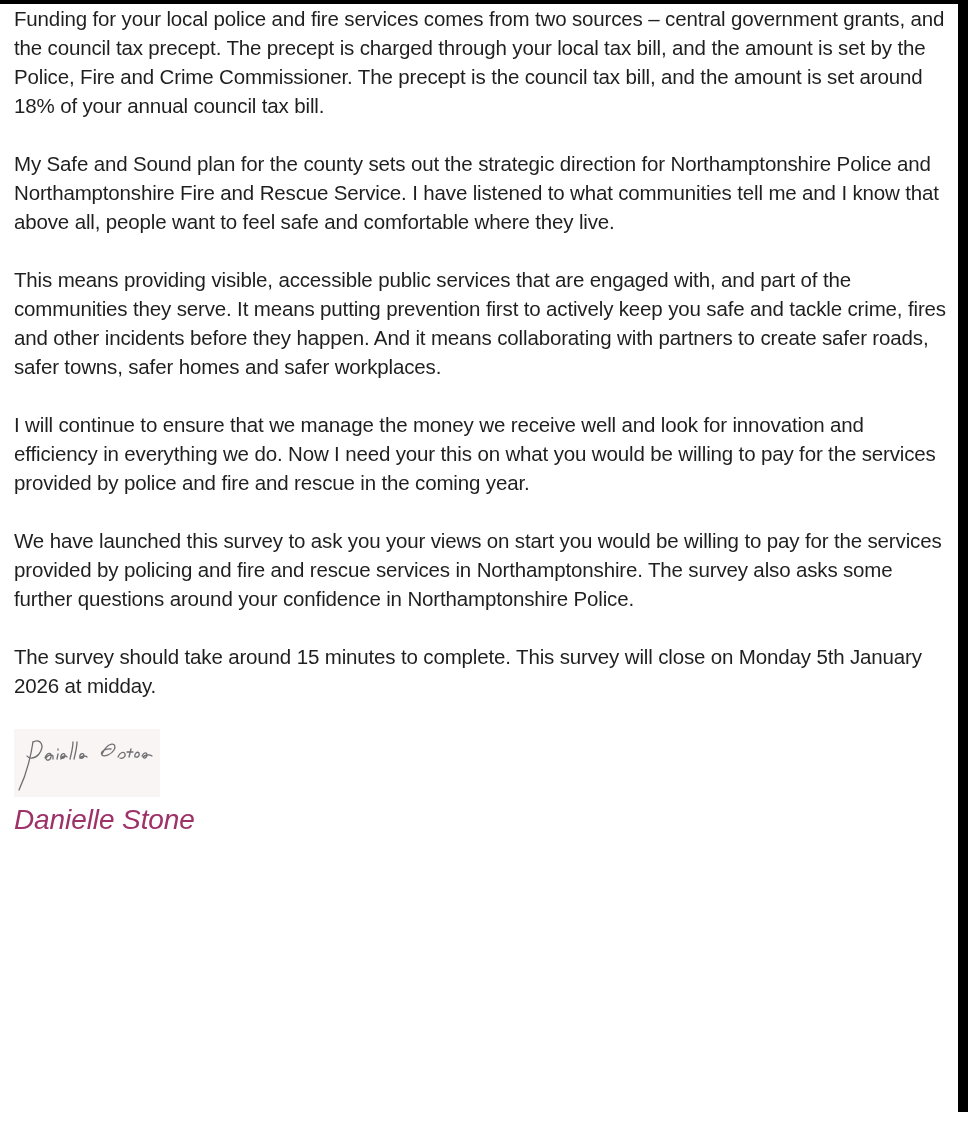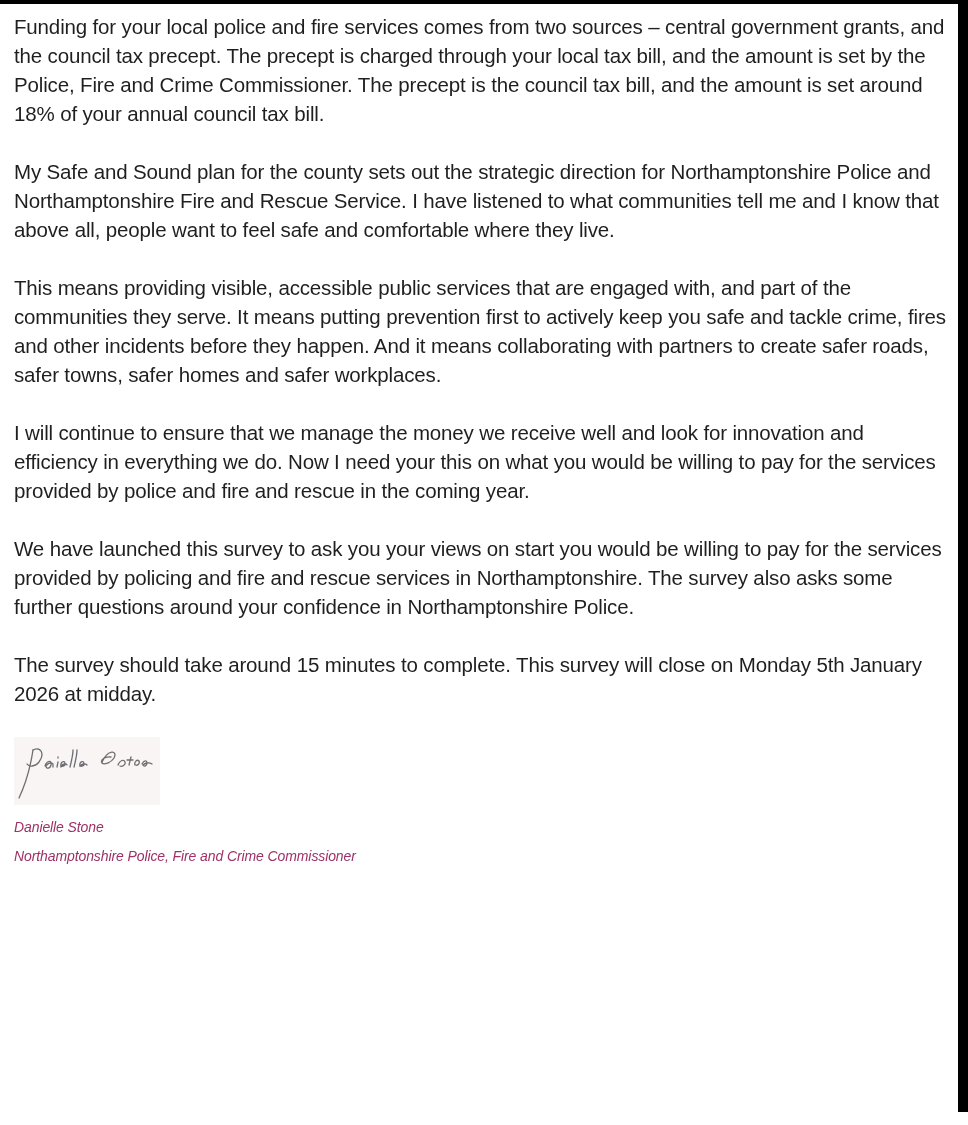--- a/index.html
+++ b/index.html
@@ -24,39 +24,39 @@
     background:#000000;
   }
   .right-edge{
     position:absolute;
     top:0;right:0;
     width:10px;height:1112px;
     background:#000000;
   }
   .content{
     position:absolute;
-    top:12px;left:14px;
+    top:4px;left:14px;
     width:936px;
   }
   .content p{
     font-size:20.5px;
     line-height:29px;
     letter-spacing:-0.15px;
     margin:0 0 29px 0;
     color:var(--ink);
   }
   .signature-box{
     width:146px;
     height:68px;
     background:#faf5f5;
     margin:2px 0 8px 0;
   }
   .signature-box svg{display:block;}
   .sig-line{
-    font-size:14px;
+    font-size:28px;
     line-height:29px;
     font-style:italic;
     color:var(--signature-color);
     letter-spacing:-0.1px;
   }
 </style>
 </head>
 <body>
 
 <div class="top-edge"></div>
@@ -87,14 +87,13 @@
         <path d="M88,25 C94,12 104,13 100,21 C97,26 90,28 88,26 C86,23 91,19 97,20"></path>
         <path d="M104,28 C106,23 110,22 111,25 C112,28 108,30 106,29"></path>
         <path d="M115,28 L117,20 M113,23 L119,23"></path>
         <path d="M121,28 C120,25 123,22 125,24 C126,26 124,29 122,28"></path>
         <path d="M128,27 C130,23 133,23 133,26 C133,29 130,30 129,28 C131,26 135,25 138,27"></path>
       </g>
     </svg>
   </div>
 
   <div class="sig-line">Danielle Stone</div>
-  <div class="sig-line">Northamptonshire Police, Fire and Crime Commissioner</div>
 </div>
 
 </body></html>

